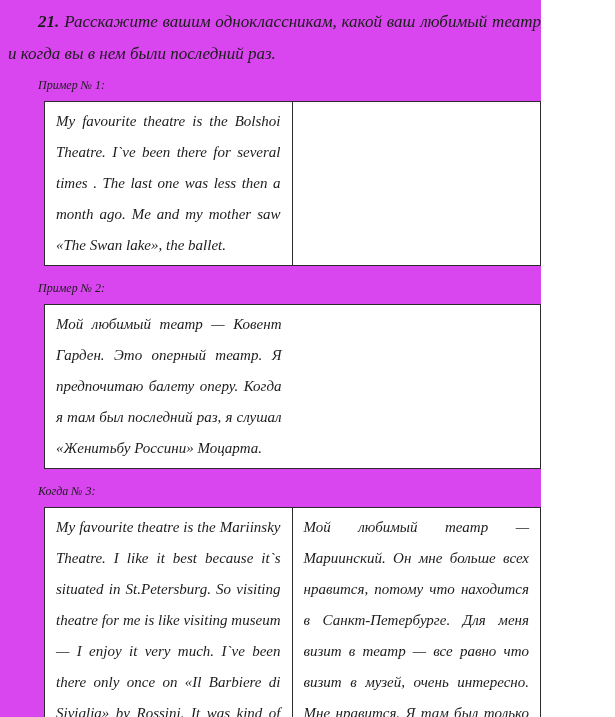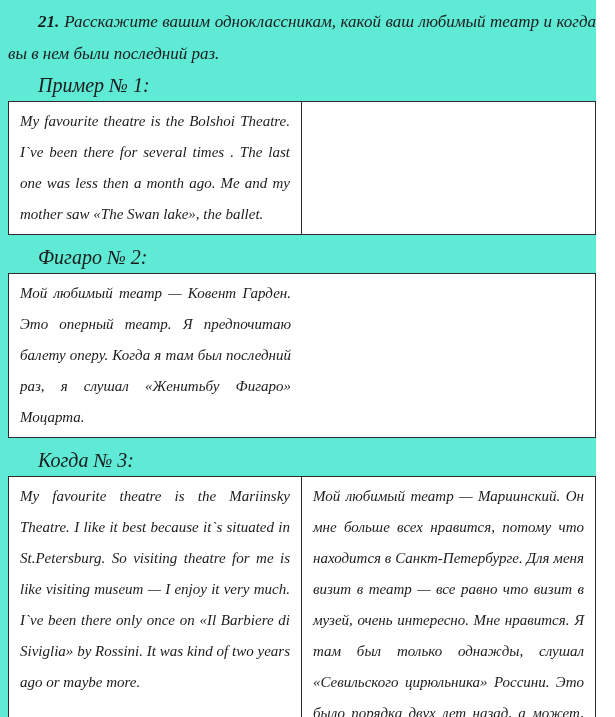--- a/index.html
+++ b/index.html
@@ -2,53 +2,54 @@
 <html lang="ru"><head>
 <meta charset="utf-8">
 <style>
   html, body {
     margin: 0;
     padding: 0;
     background: #ffffff;
   }
   .page {
     position: relative;
-    width: 596px;
+    width: 541px;
     height: 717px;
     box-sizing: border-box;
     padding: 6px 0 0 8px;
     overflow: hidden;
-    background: #5eead4;
+    background: #d946ef;
     color: #1b1b1b;
     font-family: "Liberation Serif", "DejaVu Serif", serif;
     font-style: italic;
   }
   .task {
     margin: 0;
     font-size: 17px;
     line-height: 32px;
     text-align: justify;
     text-indent: 30px;
   }
   .task b {
     font-style: italic;
     margin-right: 5px;
   }
   .example { margin-top: 12px; }
   .example:first-of-type { margin-top: 5px; }
   .example-label {
     margin: 0 0 6px 30px;
-    font-size: 20px;
+    font-size: 12px;
     line-height: 20px;
   }
   .example-table {
     display: grid;
     grid-template-columns: 1fr 1fr;
     border: 1px solid #2b2b2b;
     background: #ffffff;
+    margin-left: 36px;
   }
   .cell {
     box-sizing: border-box;
     padding: 4px 11px;
     font-size: 15px;
     line-height: 31px;
     text-align: justify;
   }
   .cell-en { border-right: 1px solid #2b2b2b; }
   .min4 { min-height: 132px; }
@@ -63,23 +64,23 @@
   </p>
 
   <section class="example">
     <p class="example-label">Пример № 1:</p>
     <div class="example-table">
       <div class="cell cell-en min4">My favourite theatre is the Bolshoi Theatre. I`ve been there for several times . The last one was less then a month ago. Me and my mother saw «The Swan lake», the ballet.</div>
     </div>
   </section>
 
   <section class="example">
-    <p class="example-label">Фигаро № 2:</p>
+    <p class="example-label">Пример № 2:</p>
     <div class="example-table">
-      <div class="cell cell-ru min4">Мой любимый театр — Ковент Гарден. Это оперный театр. Я предпочитаю балету оперу. Когда я там был последний раз, я слушал «Женитьбу Фигаро» Моцарта.</div>
+      <div class="cell cell-ru min4">Мой любимый театр — Ковент Гарден. Это оперный театр. Я предпочитаю балету оперу. Когда я там был последний раз, я слушал «Женитьбу Россини» Моцарта.</div>
     </div>
   </section>
 
   <section class="example">
     <p class="example-label">Когда № 3:</p>
     <div class="example-table">
       <div class="cell cell-en">My favourite theatre is the Mariinsky Theatre. I like it best because it`s situated in St.Petersburg. So visiting theatre for me is like visiting museum — I enjoy it very much. I`ve been there only once on «Il Barbiere di Siviglia» by Rossini. It was kind of two years ago or maybe more.</div>
       <div class="cell cell-ru">Мой любимый театр — Мариинский. Он мне больше всех нравится, потому что находится в Санкт-Петербурге. Для меня визит в театр — все равно что визит в музей, очень интересно. Мне нравится. Я там был только однажды, слушал «Севильского цирюльника» Россини. Это было порядка двух лет назад, а может, больше.</div>
     </div>
   </section>

